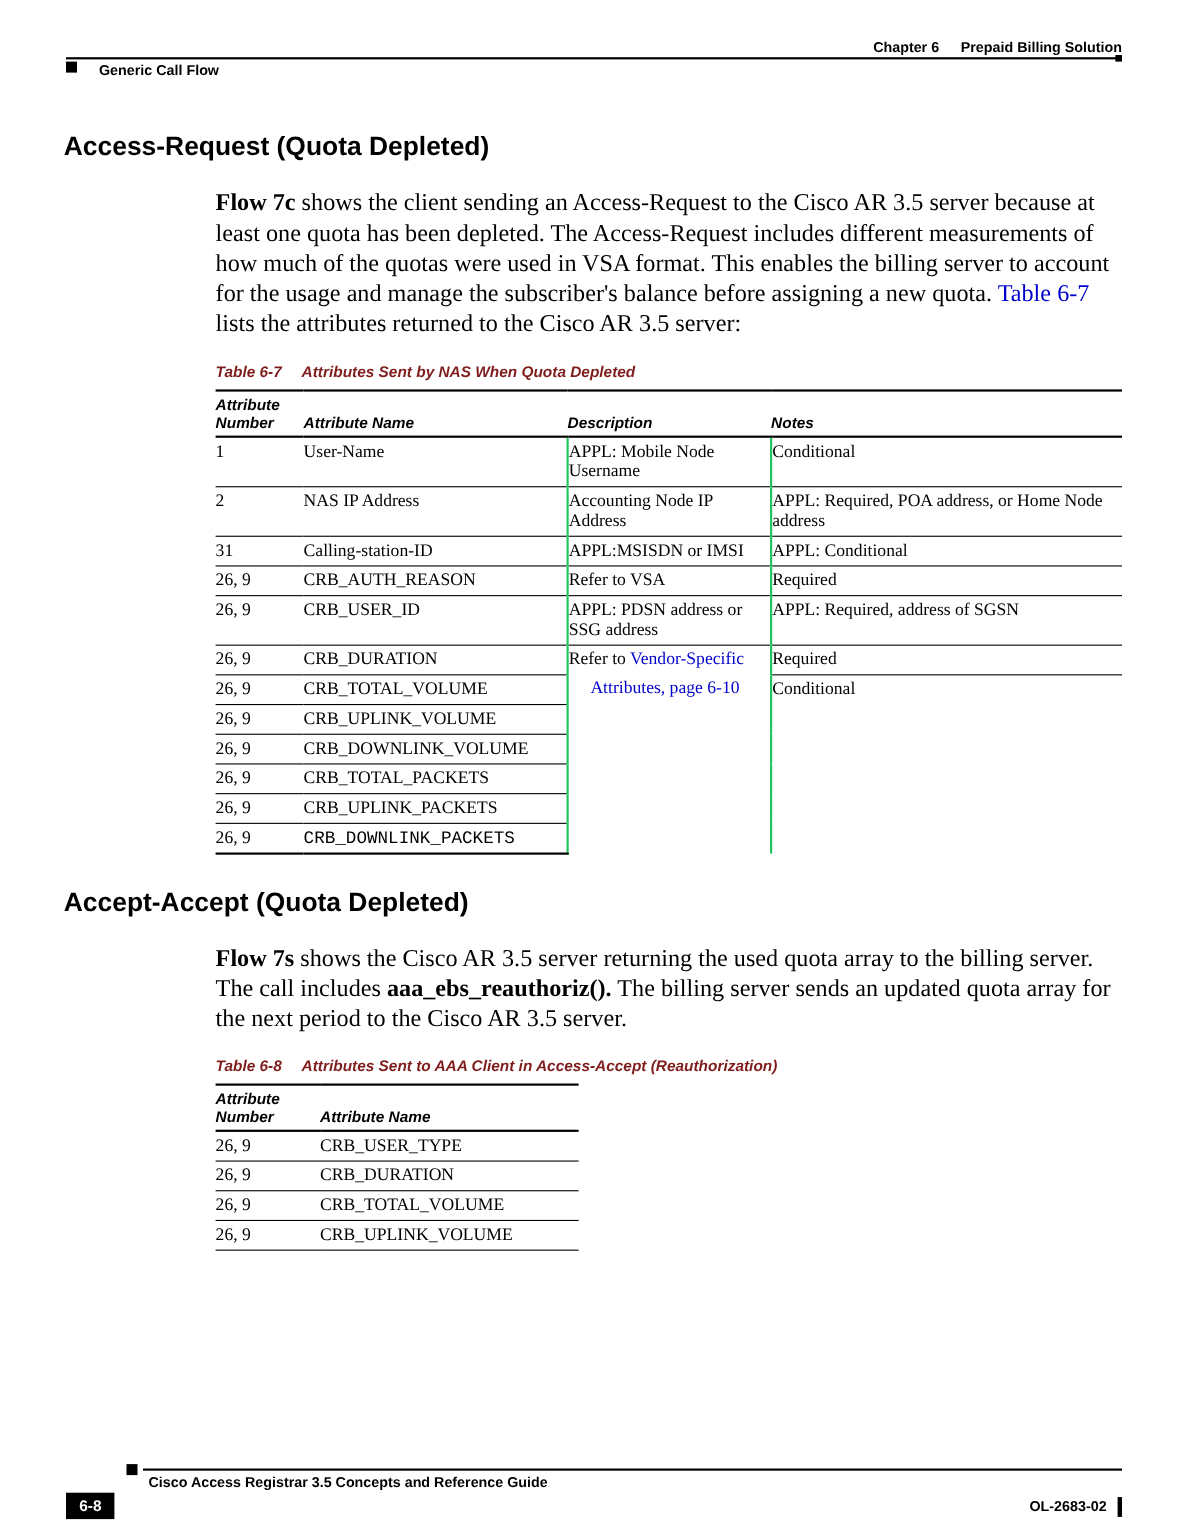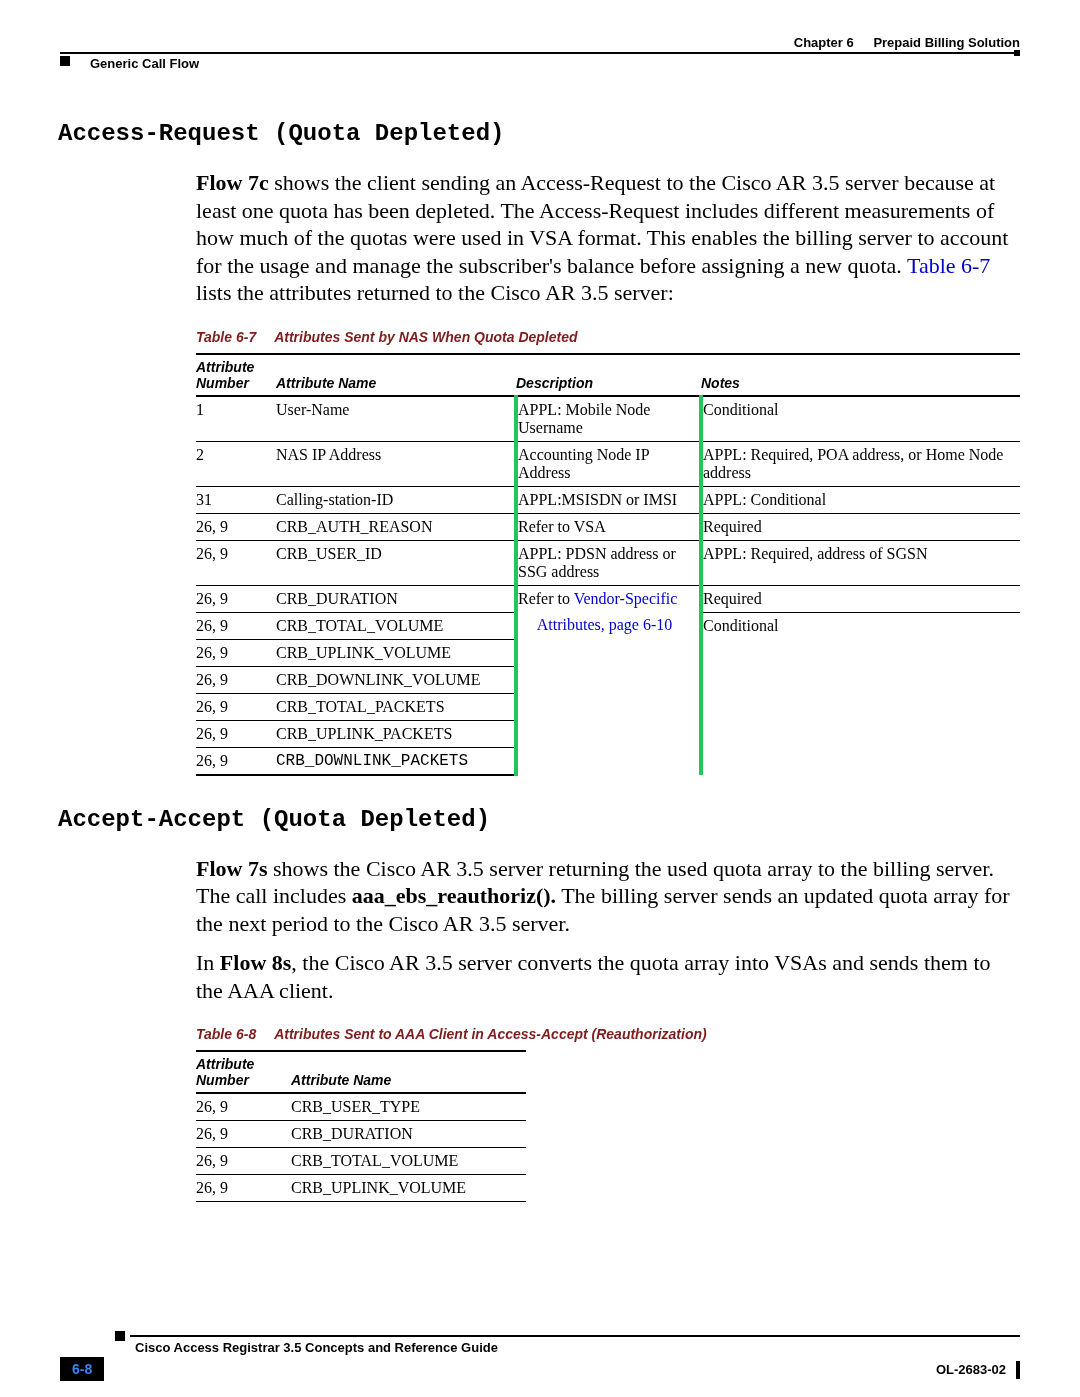--- a/index.html
+++ b/index.html
@@ -57,21 +57,21 @@
   height: 10px;
   background: #000;
 }
 .content {
   position: absolute;
   top: 120px;
   left: 58px;
   right: 60px;
 }
 h2 {
-  font-family: Liberation Mono, monospace;
+  font-family: Liberation Sans, sans-serif;
   font-weight: bold;
   font-size: 24px;
   margin: 0 0 22px 0;
 }
 .body-indent { margin-left: 138px; }
 p.body {
   font-size: 22px;
   line-height: 1.25;
   margin: 0 0 12px 0;
 }
@@ -102,21 +102,21 @@
   border-top: 2px solid #000;
   border-bottom: 2px solid #000;
   font-style: italic;
 }
 table.attr td {
   padding: 4px 8px 4px 0;
   vertical-align: top;
   border-bottom: 1px solid #000;
 }
 table.attr td.nob { border-bottom: none; }
-table.attr td.vb { border-right: 4px solid #22c55e; margin-top: 24px; }
+table.attr td.vb { border-right: 2px solid #22c55e; margin-top: 24px; }
 
 .footer-rule {
   position: absolute;
   left: 130px;
   right: 60px;
   bottom: 60px;
   border-top: 2px solid #000;
 }
 .footer-sq {
   position: absolute;
@@ -132,21 +132,21 @@
   left: 135px;
   font-family: Arial, Helvetica, sans-serif;
   font-size: 13px;
   font-weight: bold;
 }
 .page-num-box {
   position: absolute;
   left: 60px;
   bottom: 16px;
   background: #000;
-  color: #3b82f6;
+  color: #ffffff;
   font-family: Arial, Helvetica, sans-serif;
   font-weight: bold;
   font-size: 14px;
   padding: 4px 12px;
 }
 .doc-id {
   position: absolute;
   right: 60px;
   bottom: 20px;
   font-family: Arial, Helvetica, sans-serif;
@@ -269,23 +269,20 @@
       </tbody>
         </table>
     </div>
 
     <h2 style="margin-top:30px;">Accept-Accept (Quota Depleted)</h2>
 
     <div class="body-indent">
       <p class="body">
         <b>Flow 7s</b><span> shows the Cisco AR 3.5 server returning the used quota array to the billing server. The call includes </span><b>aaa_ebs_reauthoriz().</b><span> The billing server sends an updated quota array for the next period to the Cisco AR 3.5 server.</span>
       </p>
-      <p class="body">
-        <span>In </span><b>Flow 8s</b><span>, the Cisco AR 3.5 server converts the quota array into VSAs and sends them to the AAA client.</span>
-      </p>
 
       <div class="tblcap">
         <span class="capnum">Table 6-8</span><span>Attributes Sent to AAA Client in Access-Accept (Reauthorization)</span>
       </div>
 
       <table class="attr" style="width:330px; table-layout:fixed;">
         <colgroup>
           <col style="width:95px">
           <col>
         </colgroup>

